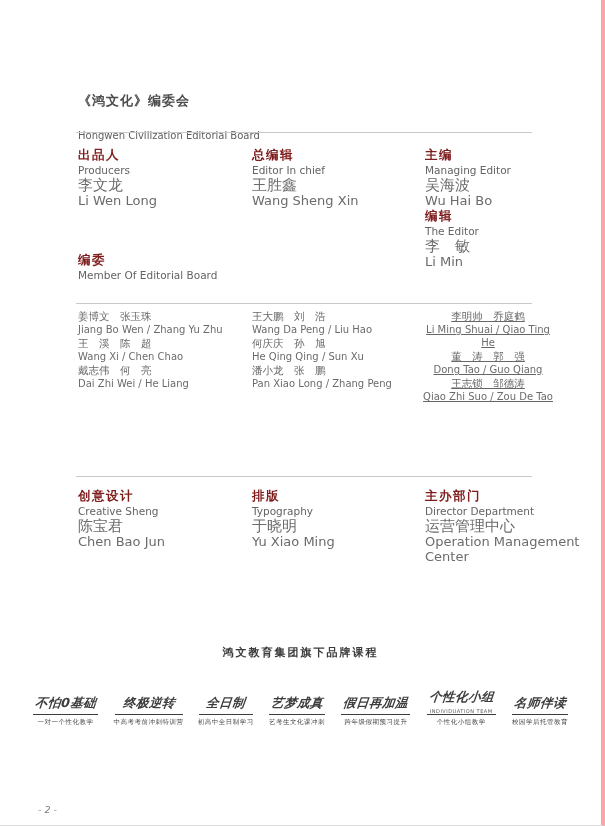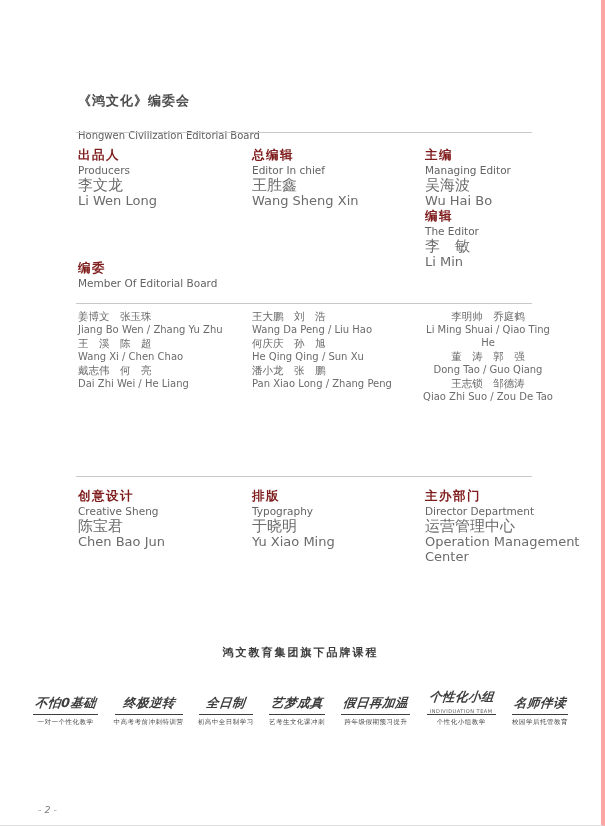--- a/index.html
+++ b/index.html
@@ -22,25 +22,25 @@
   .col { position:absolute; }
   .col-a { left:78px; }  .col-b { left:252px; }  .col-c { left:425px; }
   .staff-top-row .col { top:147px; }
   .staff-bottom-row .col { top:488px; }
 
   .role-cn { font-size:12.5px; font-weight:bold; color:#7f1d1d; letter-spacing:1.5px; line-height:16px; }
   .role-en { font-size:10.5px; color:#636363; line-height:14px; }
   .name-cn { font-size:15px; color:#6b6b6b; line-height:16px; }
   .name-en { font-size:13px; color:#6b6b6b; line-height:15px; }
 
-  .board-head { position:absolute; left:78px; top:260px; }
+  .board-head { position:absolute; left:78px; top:252px; }
   .board-col { position:absolute; top:310px; }
   .bc-0 { left:78px; width:165px; }
   .bc-1 { left:252px; width:165px; }
-  .bc-2 { left:418px; width:140px; text-align:center; }
+  .bc-2 { left:418px; width:140px; text-align:center;text-decoration:underline; }
   .b-cn { font-size:10.5px; color:#686868; line-height:13px; }
   .b-en { font-size:10px; color:#6b6b6b; line-height:13px; margin-bottom:1px; }
 
   .brands-heading {
     position:absolute; left:0; top:645px; width:100%;
     text-align:center; font-size:11px; font-weight:bold; color:#3a3a3a; letter-spacing:2px;
   }
   .brands-row {
     position:absolute; left:32px; right:32px; top:686px;
     display:flex; justify-content:space-between; align-items:flex-end;

